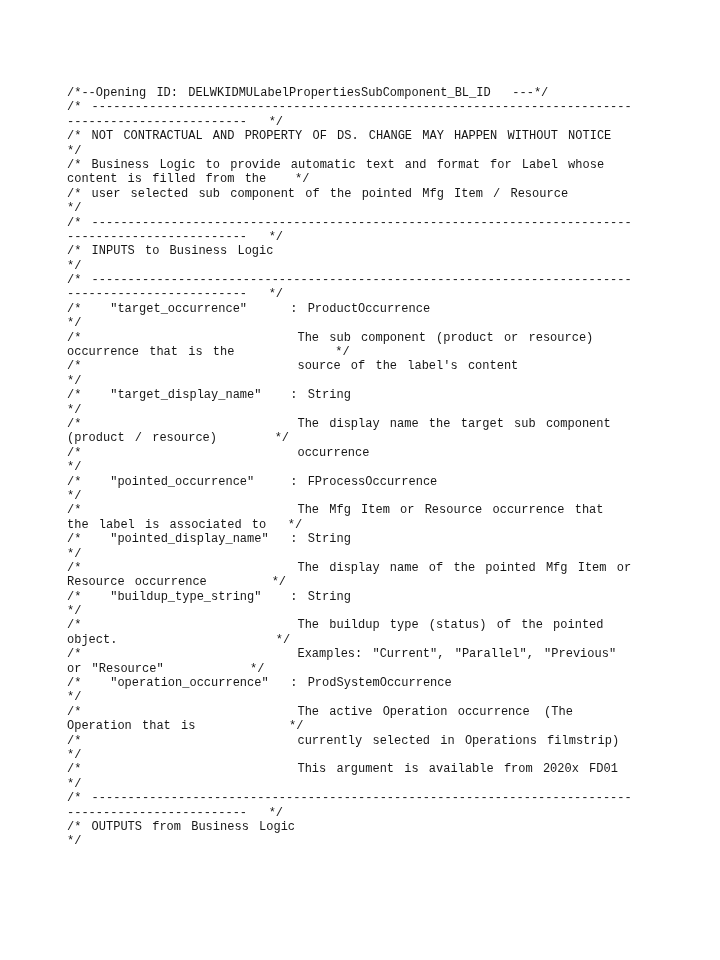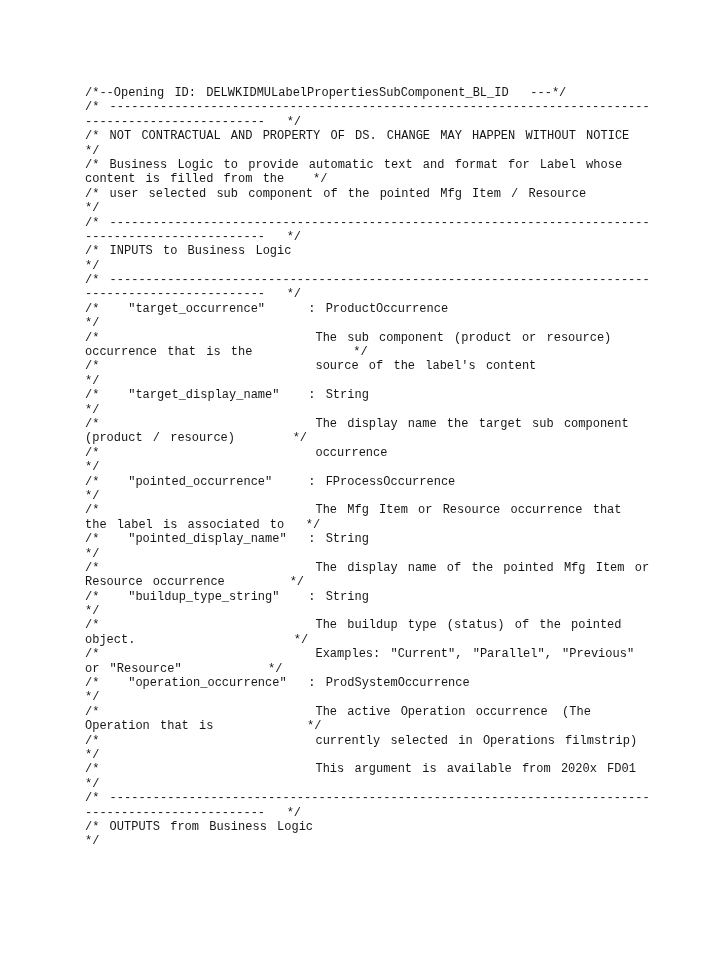--- a/index.html
+++ b/index.html
@@ -14,21 +14,21 @@
     overflow: hidden;
     font-family: "Liberation Mono", "DejaVu Sans Mono", monospace;
   }
   .page {
     position: absolute;
     inset: 0;
     background: #ffffff;
   }
   .code-listing {
     position: absolute;
-    left: 85px;
+    left: 67px;
     top: 86px;
     font-family: "Liberation Mono", "DejaVu Sans Mono", monospace;
     font-size: 12px;
     line-height: 14.4px;
     color: #161616;
     white-space: pre;
     word-spacing: 3px;
     letter-spacing: 0px;
   }
   .code-line {

